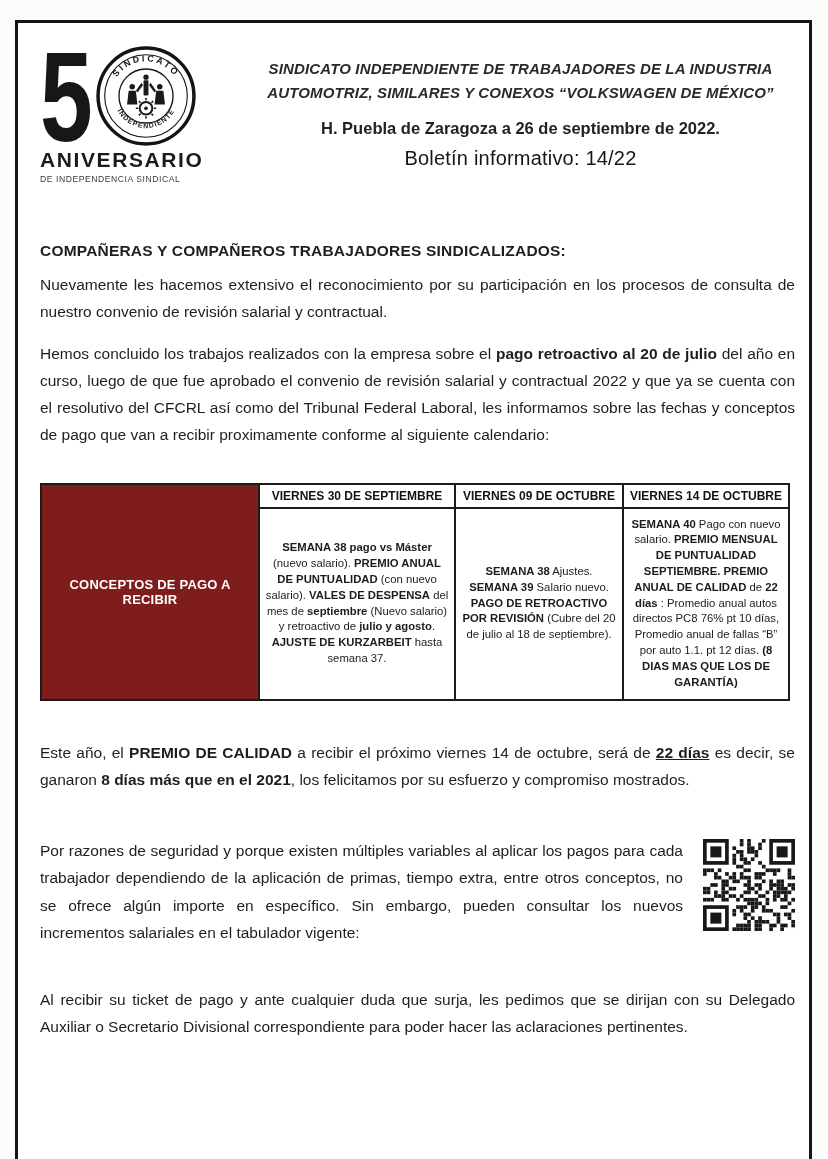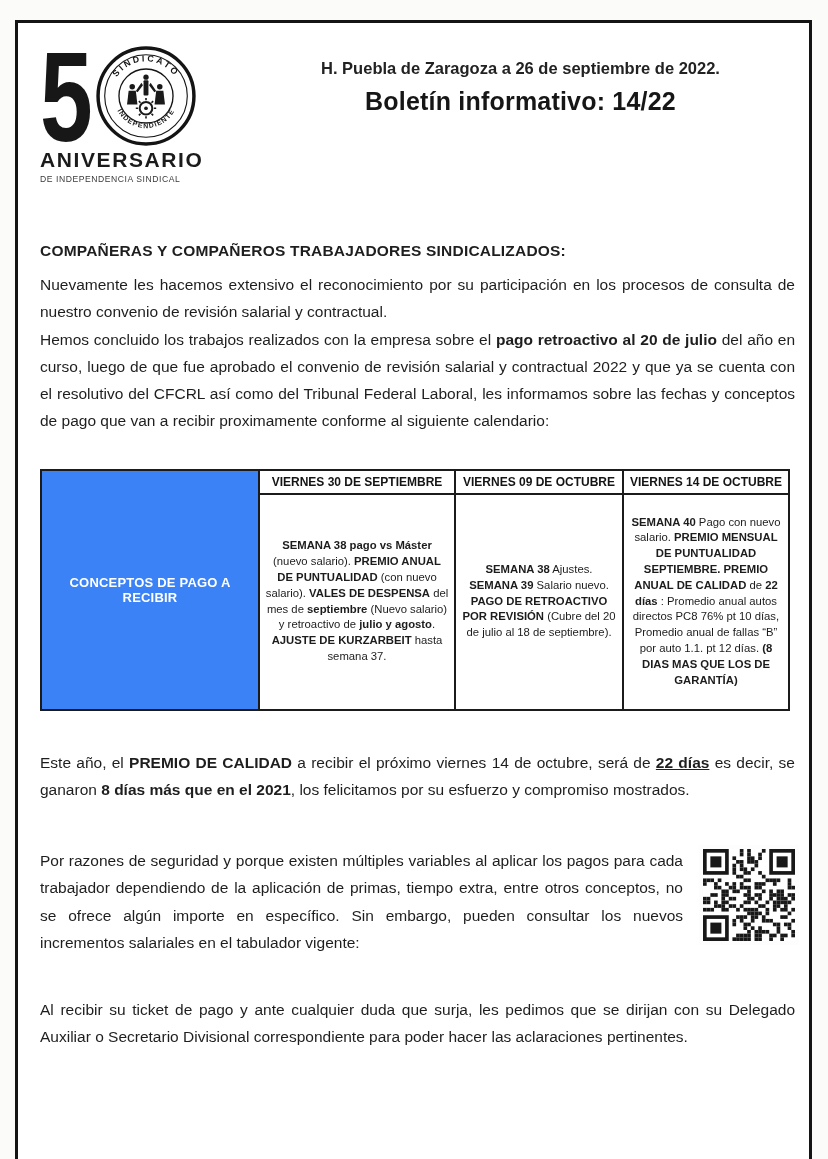--- a/index.html
+++ b/index.html
@@ -15,47 +15,47 @@
   .logo-50{display:flex;align-items:flex-end;height:102px;}
   .digit{display:inline-block;font-size:128px;line-height:.78;font-weight:700;
     transform:scaleX(.74);transform-origin:left bottom;color:#171717;letter-spacing:-4px;}
   .seal{width:102px;height:102px;margin-left:-12px;flex:0 0 auto;}
   .aniv{font-weight:700;font-size:21px;letter-spacing:1.6px;color:#1b1b1b;margin-top:1px;}
   .tag{font-size:8.6px;letter-spacing:.55px;color:#3a3a3a;margin-top:2px;}
   .head-right{flex:1;padding-left:34px;text-align:center;}
   .orgname{font-style:italic;font-weight:700;font-size:15px;line-height:1.6;
     letter-spacing:.15px;color:#2a2a2a;padding-top:12px;}
   .dateline{margin-top:14px;font-weight:700;font-size:16.5px;color:#222;}
-  .bulletin-title{margin-top:9px;font-weight:700;font-size:25px;color:#161616;letter-spacing:.2px;text-align:center;}
+  .bulletin-title{margin-top:9px;font-weight:400;font-size:20px;color:#161616;letter-spacing:.2px;text-align:center;}
   
   .salutation{margin-top:58px;font-weight:700;font-size:15.5px;letter-spacing:.2px;}
   .para{margin:0;font-size:15.5px;line-height:1.76;}
   .just{text-align:justify;}
   .p-greet{margin-top:40px;}
   .p-recog{margin-top:11px;}
-  .p-retro{margin-top:0;}
+  .p-retro{margin-top:14px;}
   .p-quality{margin-top:38px;}
   .qr-row{margin-top:44px;display:flex;align-items:flex-start;}
   .qr-row .para{flex:1;}
   .qr-box{flex:0 0 auto;width:92px;height:92px;margin-left:20px;margin-top:2px;
     background:#fff;box-shadow:0 0 0 4px #fdfdfd;}
   .p-ticket{margin-top:40px;}
   
   table.calendar{margin-top:34px;border-collapse:collapse;width:748px;table-layout:fixed;}
   table.calendar col.c1{width:218px}
   table.calendar col.c2{width:196px}
   table.calendar col.c3{width:168px}
   table.calendar col.c4{width:166px}
   table.calendar th,table.calendar td{border:2px solid #1b1b1b;}
-  td.blackcell{background:#3b82f6;color:#fff;font-weight:700;font-size:13px;
+  td.blackcell{background:#7f1d1d;color:#fff;font-weight:700;font-size:13px;
     text-align:center;vertical-align:middle;padding:4px 12px;letter-spacing:.2px;}
   table.calendar th{font-size:12px;font-weight:700;text-align:center;
     padding:4px 2px;color:#141414;background:#fff;}
   td.cell{font-size:11.3px;line-height:1.4;text-align:center;vertical-align:middle;
-    padding:20px 5px;color:#1c1c1c;background:#fff;}
+    padding:8px 5px;color:#1c1c1c;background:#fff;}
 </style>
 </head>
 <body>
 
 <div class="sheet">
 
   <header class="masthead">
     <div class="logo">
       <div class="logo-50">
         <span class="digit">5</span>
@@ -87,20 +87,24 @@
             <g stroke="#1a1a1a" stroke-width="1.6">
               <path d="M50 54.2 v-2.2 M50 69.8 v2.2 M42.2 62 h-2.2 M57.8 62 h2.2 M44.6 56.6 l-1.6 -1.6 M55.4 56.6 l1.6 -1.6 M44.6 67.4 l-1.6 1.6 M55.4 67.4 l1.6 1.6"></path>
             </g>
           </g>
         </svg>
       </div>
       <div class="aniv">ANIVERSARIO</div>
       <div class="tag">DE INDEPENDENCIA SINDICAL</div>
     </div>
     <div class="head-right">
+      <div class="orgname">
+        <div>SINDICATO INDEPENDIENTE DE TRABAJADORES DE LA INDUSTRIA</div>
+        <div>AUTOMOTRIZ, SIMILARES Y CONEXOS “VOLKSWAGEN DE MÉXICO”</div>
+      </div>
       <div class="dateline">H. Puebla de Zaragoza a 26 de septiembre de 2022.</div>
       <div class="bulletin-title">Boletín informativo: 14/22</div>
     </div>
   </header>
 
   <div class="salutation">COMPAÑERAS Y COMPAÑEROS TRABAJADORES SINDICALIZADOS:</div>
 
 
   <p class="para just p-recog">Nuevamente les hacemos extensivo el reconocimiento por su participación en los procesos de consulta de nuestro convenio de revisión salarial y contractual.</p>
 

